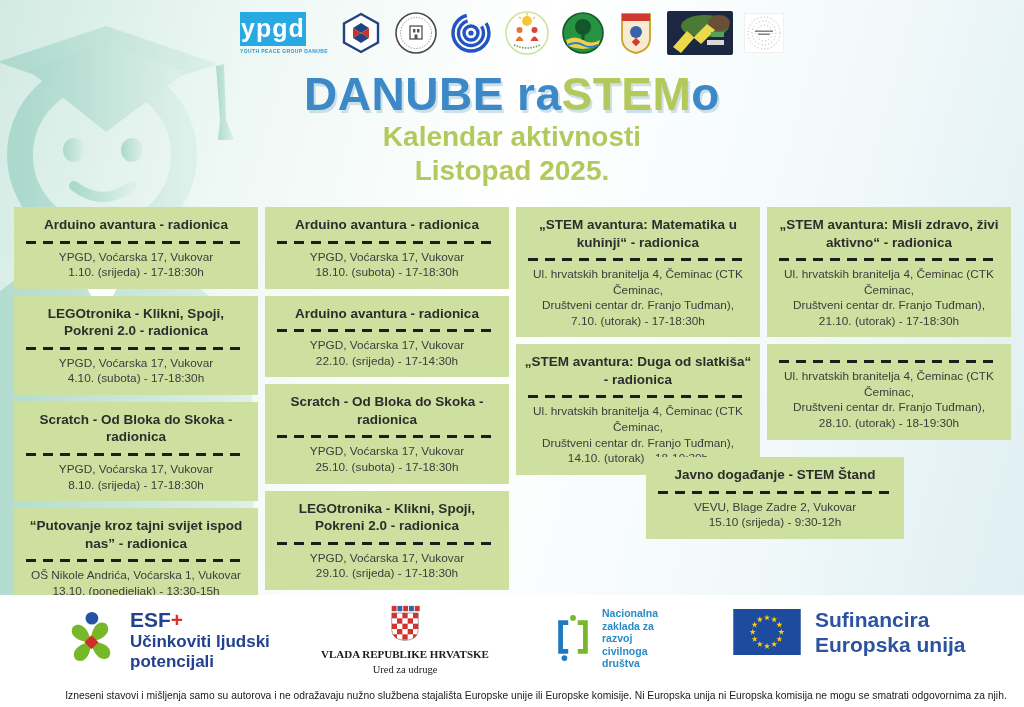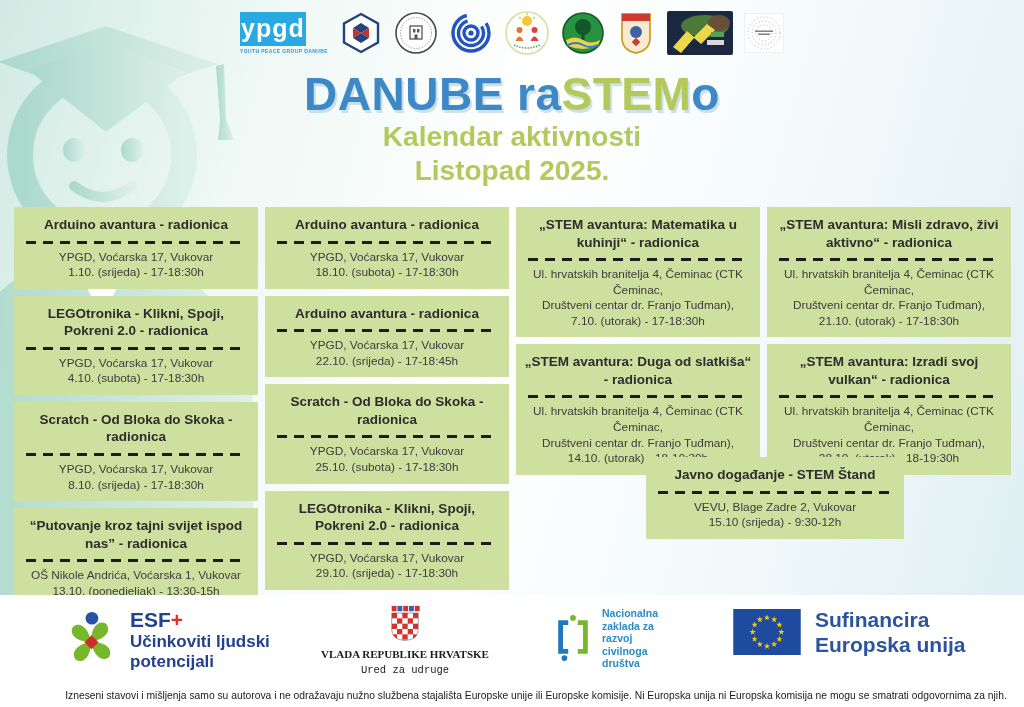--- a/index.html
+++ b/index.html
@@ -30,21 +30,21 @@
   .standalone{position:absolute;left:646px;top:457px;width:242px;}
   
   .band{position:absolute;left:0;bottom:0;width:1024px;height:112px;background:#ffffff;padding-left:48px;}
   .sponsor{position:absolute;display:flex;align-items:center;gap:10px;}
   .esf{left:62px;top:14px;}
   .esf-text .l1{font-size:21px;font-weight:bold;color:#22418f;line-height:1;}
   .esf-text .l1 .plus{color:#e33127;}
   .esf-text .l2{font-size:17px;font-weight:bold;color:#22418f;line-height:1.15;margin-top:2px;width:160px;}
   .vlada{left:330px;top:10px;width:150px;flex-direction:column;gap:3px;}
   .vlada-l1{font-family:"Liberation Serif","DejaVu Serif",serif;font-size:11px;font-weight:bold;color:#1c1c1c;white-space:nowrap;}
-  .vlada-l2{font-family:Liberation Mono, monospace;font-size:10.5px;color:#1c1c1c;margin-top:1px;text-align:center;}
+  .vlada-l2{font-family:Liberation Serif, serif;font-size:10.5px;color:#1c1c1c;margin-top:1px;text-align:center;}
   .zaklada{left:552px;top:12px;gap:8px;}
   .zaklada-text div{font-size:10.5px;font-weight:bold;color:#2a8bc6;line-height:1.2;}
   .eu{left:733px;top:12px;gap:14px;}
   .eu-text div{font-size:21px;font-weight:bold;color:#2b53a0;line-height:1.2;}
   
   .footer{position:absolute;left:0;right:0;bottom:6px;text-align:center;}
   .footer .f1{font-size:10.3px;color:#1a1a1a;}
   .footer .f2{font-size:10.3px;color:#1a1a1a;margin-top:3px;}
 </style>
 </head>
@@ -195,21 +195,21 @@
       <div class="card-details">
           <div>YPGD, Voćarska 17, Vukovar</div>
           <div>18.10. (subota) - 17-18:30h</div>
         </div>
     </div>
     <div class="card">
       <div class="card-title">Arduino avantura - radionica</div>
       <div class="dash"></div>
       <div class="card-details">
           <div>YPGD, Voćarska 17, Vukovar</div>
-          <div>22.10. (srijeda) - 17-18:45h</div>
+          <div>22.10. (srijeda) - 17-14:30h</div>
         </div>
     </div>
     <div class="card">
       <div class="card-title">Scratch - Od Bloka do Skoka - radionica</div>
       <div class="dash"></div>
       <div class="card-details">
           <div>YPGD, Voćarska 17, Vukovar</div>
           <div>25.10. (subota) - 17-18:30h</div>
         </div>
     </div>
@@ -248,21 +248,20 @@
     <div class="card">
       <div class="card-title">„STEM avantura: Misli zdravo, živi aktivno“ - radionica</div>
       <div class="dash"></div>
       <div class="card-details">
           <div>Ul. hrvatskih branitelja 4, Čeminac (CTK Čeminac,</div>
           <div>Društveni centar dr. Franjo Tuđman),</div>
           <div>21.10. (utorak) - 17-18:30h</div>
         </div>
     </div>
     <div class="card">
-      <div class="card-title">„STEM avantura: Izradi svoj vulkan“ - radionica</div>
       <div class="dash"></div>
       <div class="card-details">
           <div>Ul. hrvatskih branitelja 4, Čeminac (CTK Čeminac,</div>
           <div>Društveni centar dr. Franjo Tuđman),</div>
           <div>28.10. (utorak) - 18-19:30h</div>
         </div>
     </div>
   </div>
 
   <div class="card standalone">

